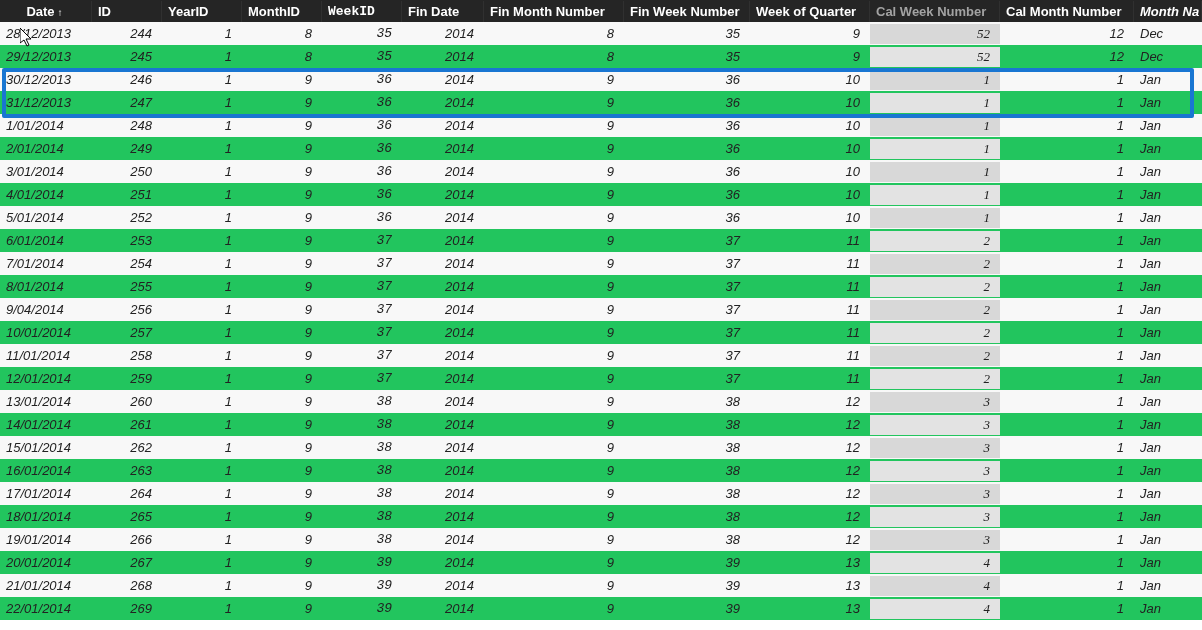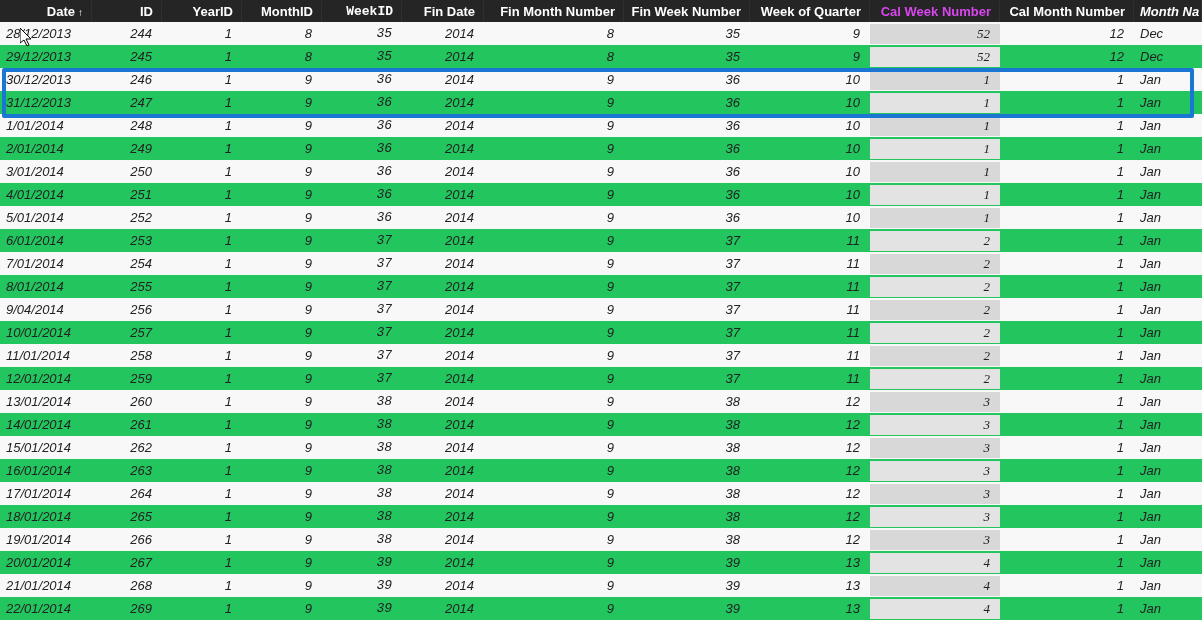--- a/index.html
+++ b/index.html
@@ -19,28 +19,28 @@
   .header-row {
     display: flex;
     background: #252525;
     color: #fff;
     font-weight: 600;
     height: 22px;
     align-items: center;
   }
   .header-cell {
     padding: 3px 8px 3px 6px;
-    text-align: right;
+    text-align: left;
     white-space: nowrap;
     overflow: hidden;
     position: relative;
     border-right: 1px solid rgba(255,255,255,0.05);
   }
-  .header-cell.left { text-align: right; }
-  .header-cell.highlight-col { color: #d946ef; }
+  .header-cell.left { text-align: center; }
+  .header-cell.highlight-col { color: #a3a3a3; }
   .sort-icon {
     font-size: 10px;
     margin-left: 3px;
     vertical-align: middle;
   }
   .data-row {
     display: flex;
     height: 23px;
     align-items: center;
   }

